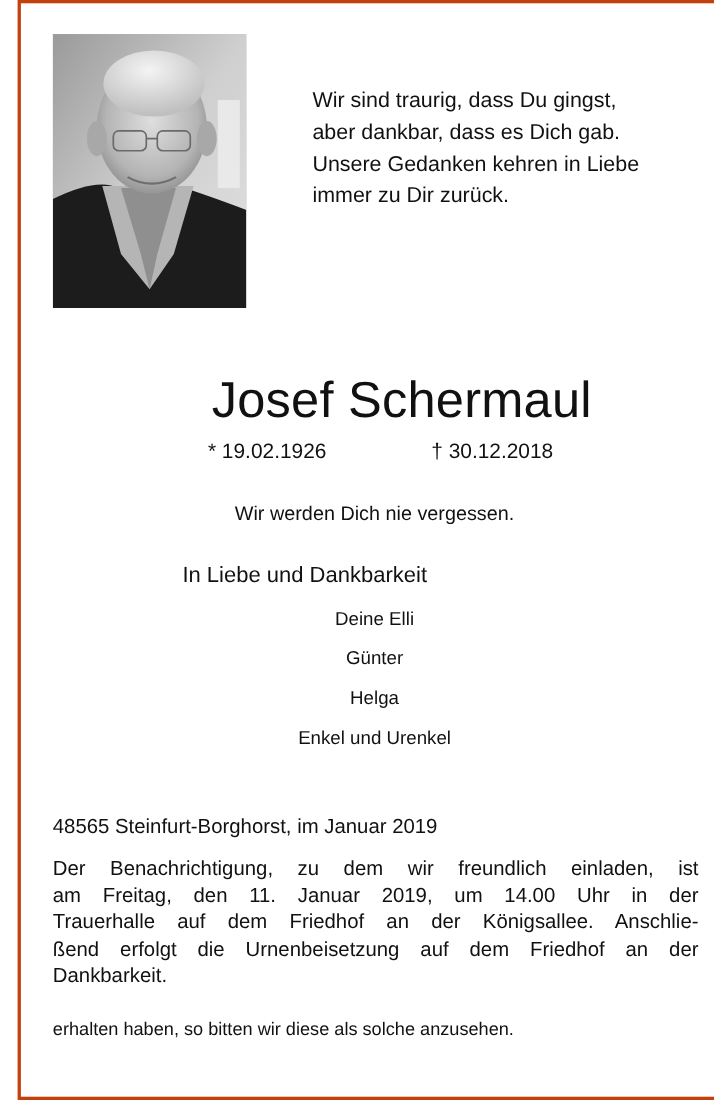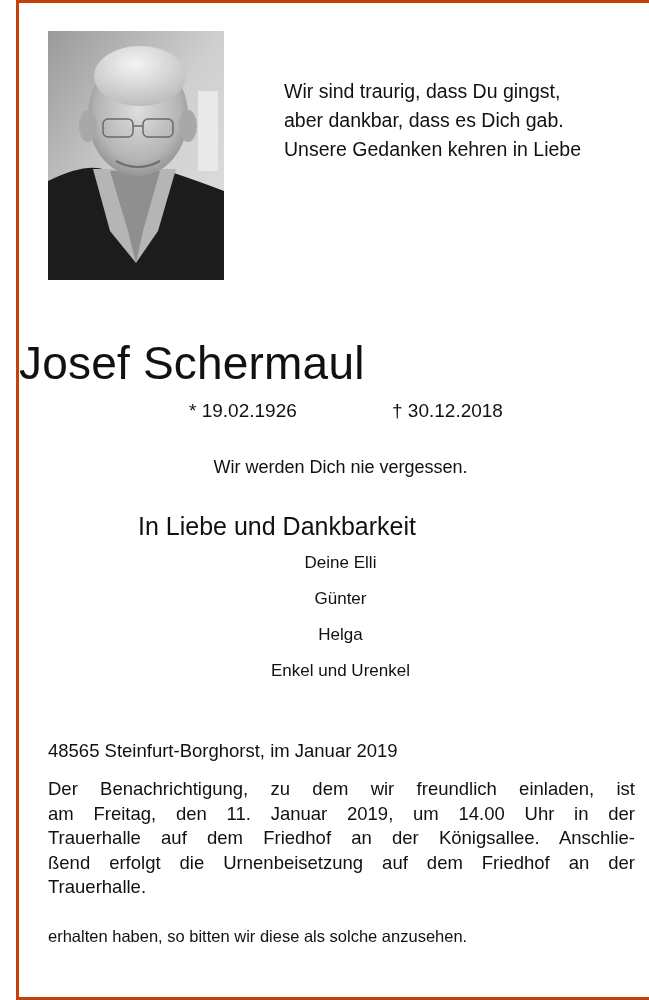--- a/index.html
+++ b/index.html
@@ -5,27 +5,27 @@
     html, body { margin:0; padding:0; background:#fff; }
     body { width:649px; height:1000px; position:relative; overflow:hidden;
            font-family:"Liberation Sans", sans-serif; color:#111; }
     .frame { position:absolute; left:16px; top:0; width:643px; height:994px;
              border:3px solid #c2410c; background:#fff; }
     .photo { position:absolute; left:29px; top:28px; width:176px; height:249px;
              overflow:hidden; background:#b8b8b8; }
     .photo svg { display:block; }
     .verse { position:absolute; left:265px; top:74px; font-size:19.5px; line-height:29px; }
     .verse div { white-space:nowrap; }
-    .name { position:absolute; left:0; width:519px; top:333px; text-align:left;
+    .name { position:absolute; left:0; width:519px; top:333px; text-align:right;
             font-size:46px; letter-spacing:0.2px; }
     .dates { position:absolute; top:397px; left:0; width:643px; font-size:19px; }
     .born { position:absolute; left:170px; }
     .died { position:absolute; left:373px; }
     .never { position:absolute; top:454px; left:0; width:643px; text-align:center; font-size:18px; }
-    .love { position:absolute; top:509px; left:0; width:516px; text-align:center; font-size:25px; }
+    .love { position:absolute; top:509px; left:0; width:516px; text-align:center; font-size:20px; }
     .family { position:absolute; top:542px; left:0; width:643px; text-align:center; font-size:17px; line-height:36px; }
     .place { position:absolute; top:737px; left:29px; font-size:18.5px; }
     .service { position:absolute; top:774px; left:29px; width:587px; font-size:18.5px; line-height:24.5px; }
     .service div { white-space:nowrap; }
     .j { text-align:justify; text-align-last:justify; }
     .notice { position:absolute; top:921px; left:29px; width:587px; font-size:16.5px; line-height:24px; }
   </style>
 </head>
 <body>
 
@@ -62,20 +62,21 @@
       <rect x="95" y="88" width="30" height="18" rx="5" fill="none" stroke="#6a6a6a" stroke-width="1.5"></rect>
       <line x1="85" y1="95" x2="95" y2="95" stroke="#6a6a6a" stroke-width="1.5"></line>
       <path d="M68 130 Q90 142 112 130" fill="none" stroke="#6e6e6e" stroke-width="2"></path>
     </svg>
   </div>
 
   <div class="verse">
     <div>Wir sind traurig, dass Du gingst,</div>
     <div>aber dankbar, dass es Dich gab.</div>
     <div>Unsere Gedanken kehren in Liebe</div>
+    <div>immer zu Dir zurück.</div>
   </div>
 
   <div class="name">Josef Schermaul</div>
 
   <div class="dates">
     <span class="born">* 19.02.1926</span>
     <span class="died">† 30.12.2018</span>
   </div>
 
   <div class="never">Wir werden Dich nie vergessen.</div>
@@ -89,20 +90,20 @@
     <div>Enkel und Urenkel</div>
   </div>
 
   <div class="place">48565 Steinfurt-Borghorst, im Januar 2019</div>
 
   <div class="service">
     <div class="j">Der Benachrichtigung, zu dem wir freundlich einladen, ist</div>
     <div class="j">am Freitag, den 11. Januar 2019, um 14.00 Uhr in der</div>
     <div class="j">Trauerhalle auf dem Friedhof an der Königsallee. Anschlie-</div>
     <div class="j">ßend erfolgt die Urnenbeisetzung auf dem Friedhof an der</div>
-    <div>Trauerhalle.</div>
+    <div>Dankbarkeit.</div>
   </div>
 
   <div class="notice">
     <div>erhalten haben, so bitten wir diese als solche anzusehen.</div>
   </div>
 
 </div>
 
 </body></html>

